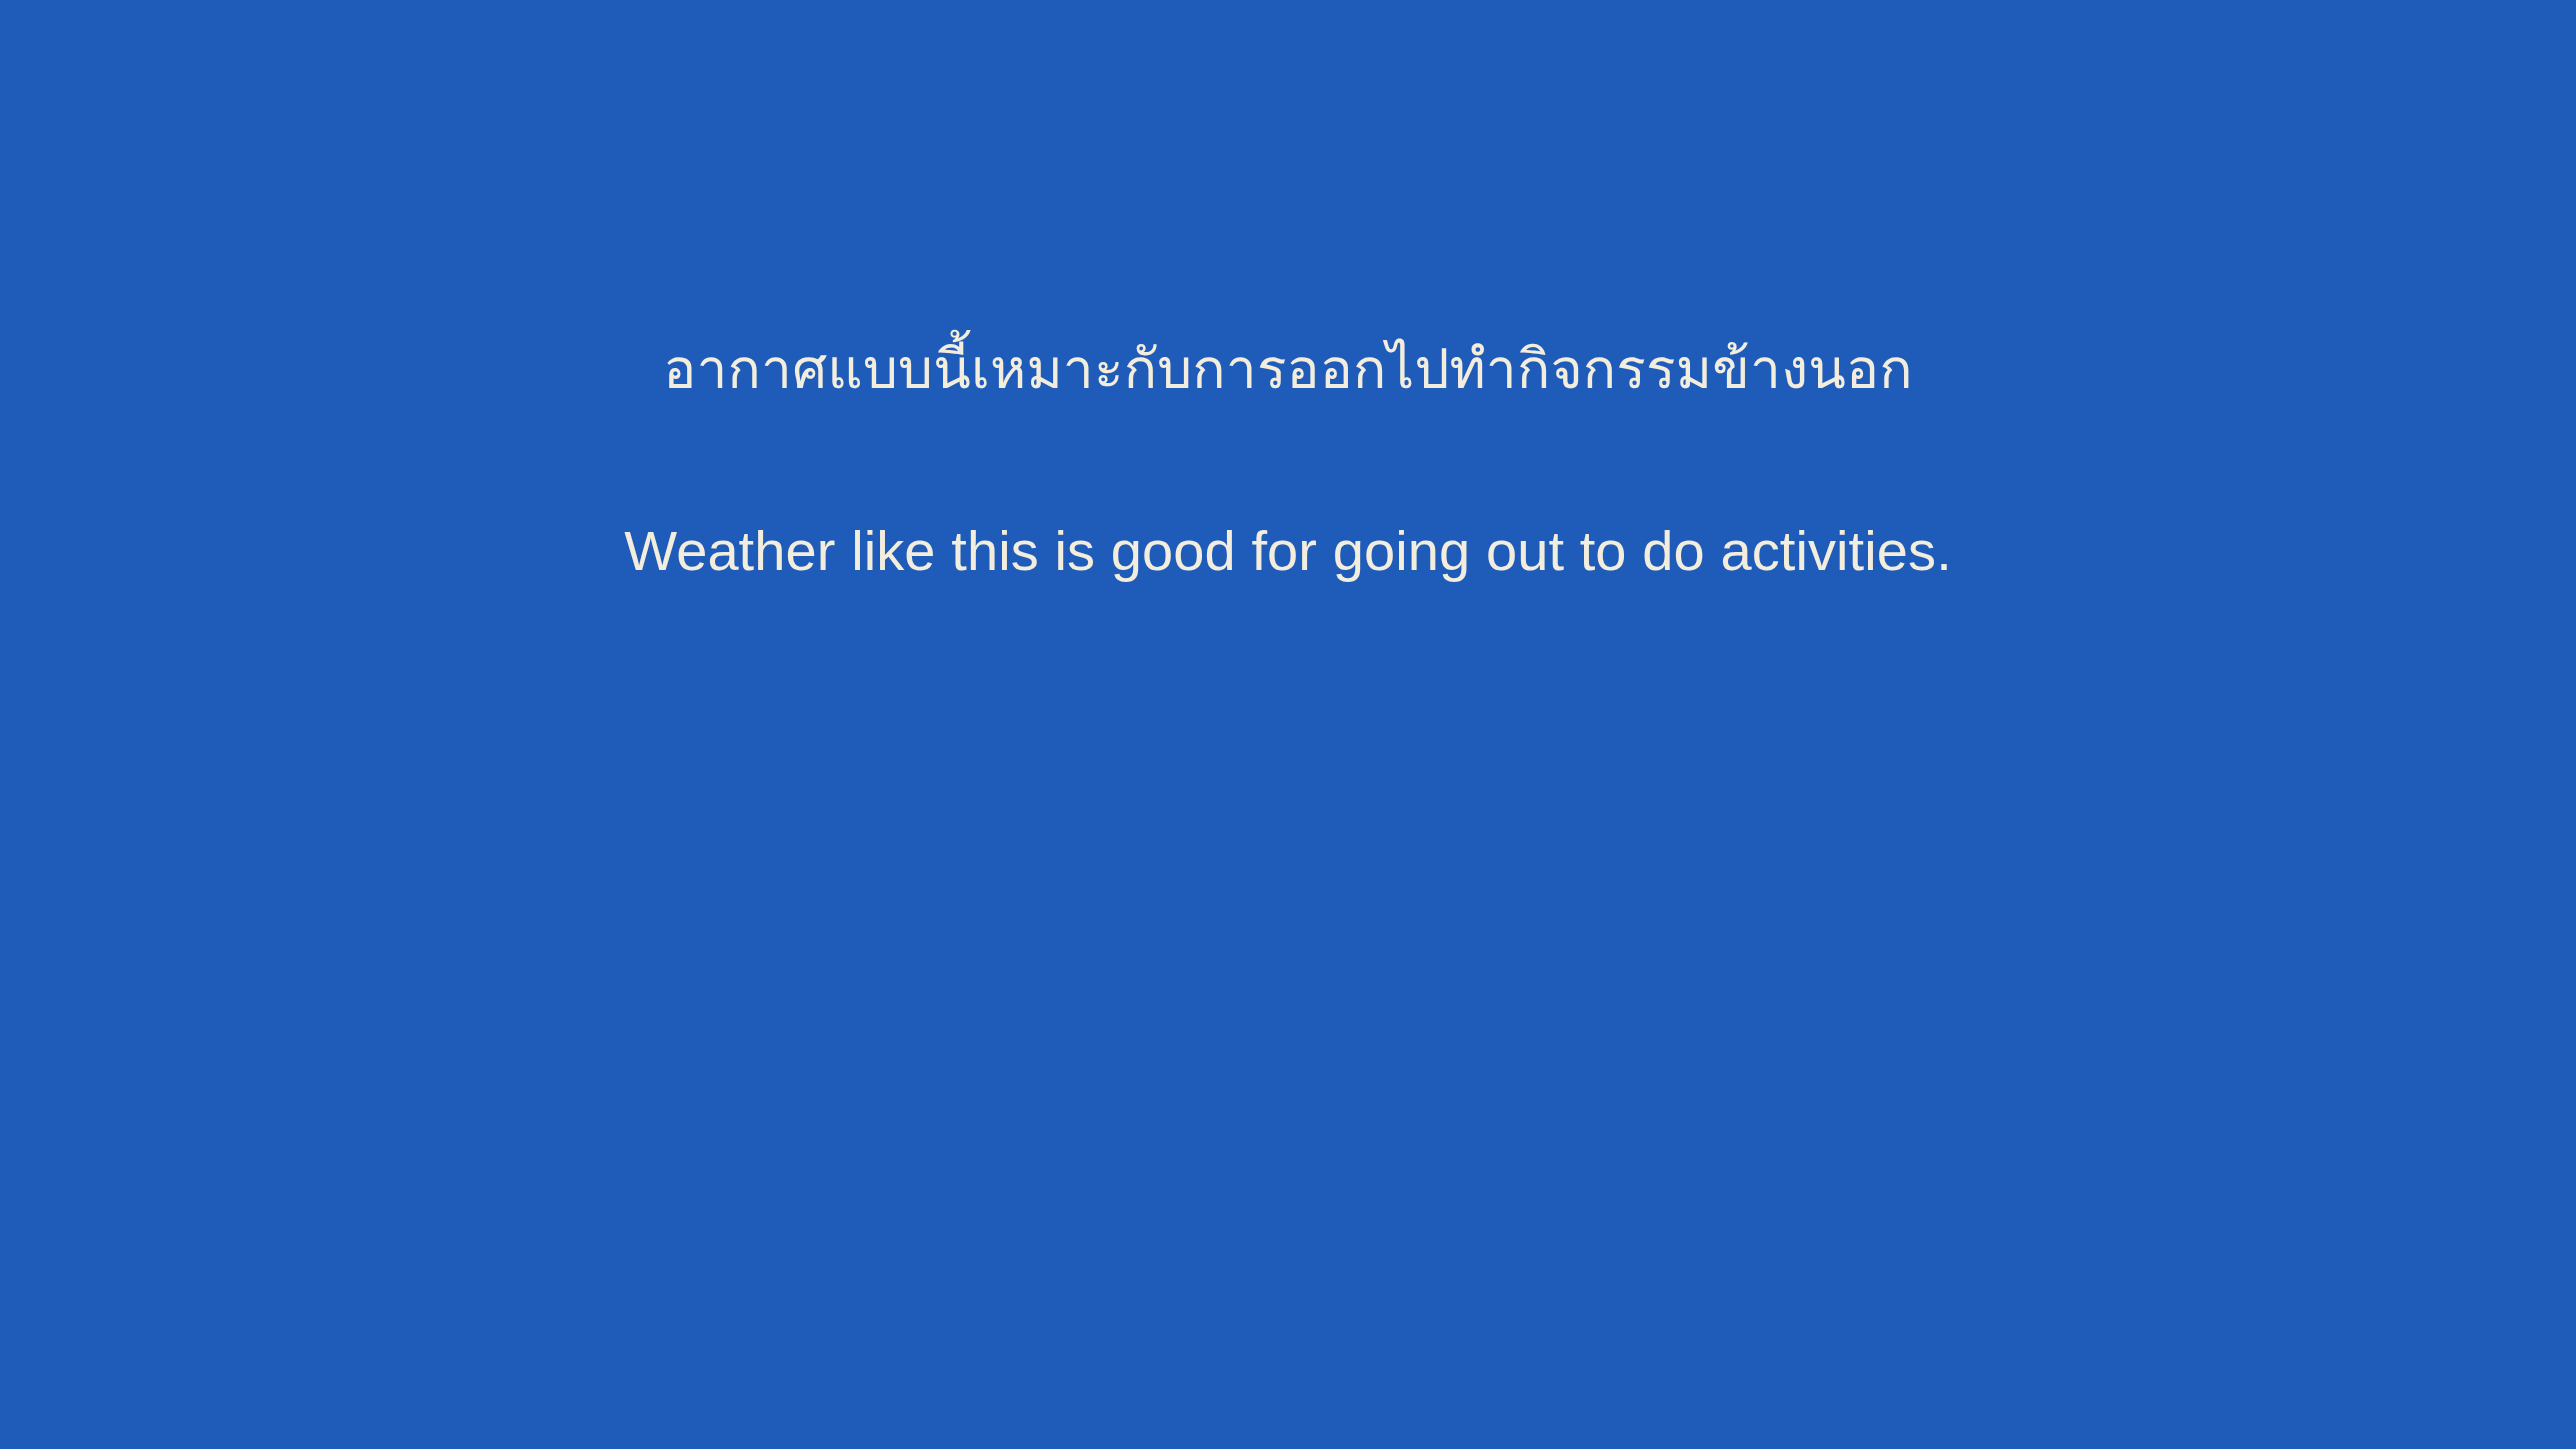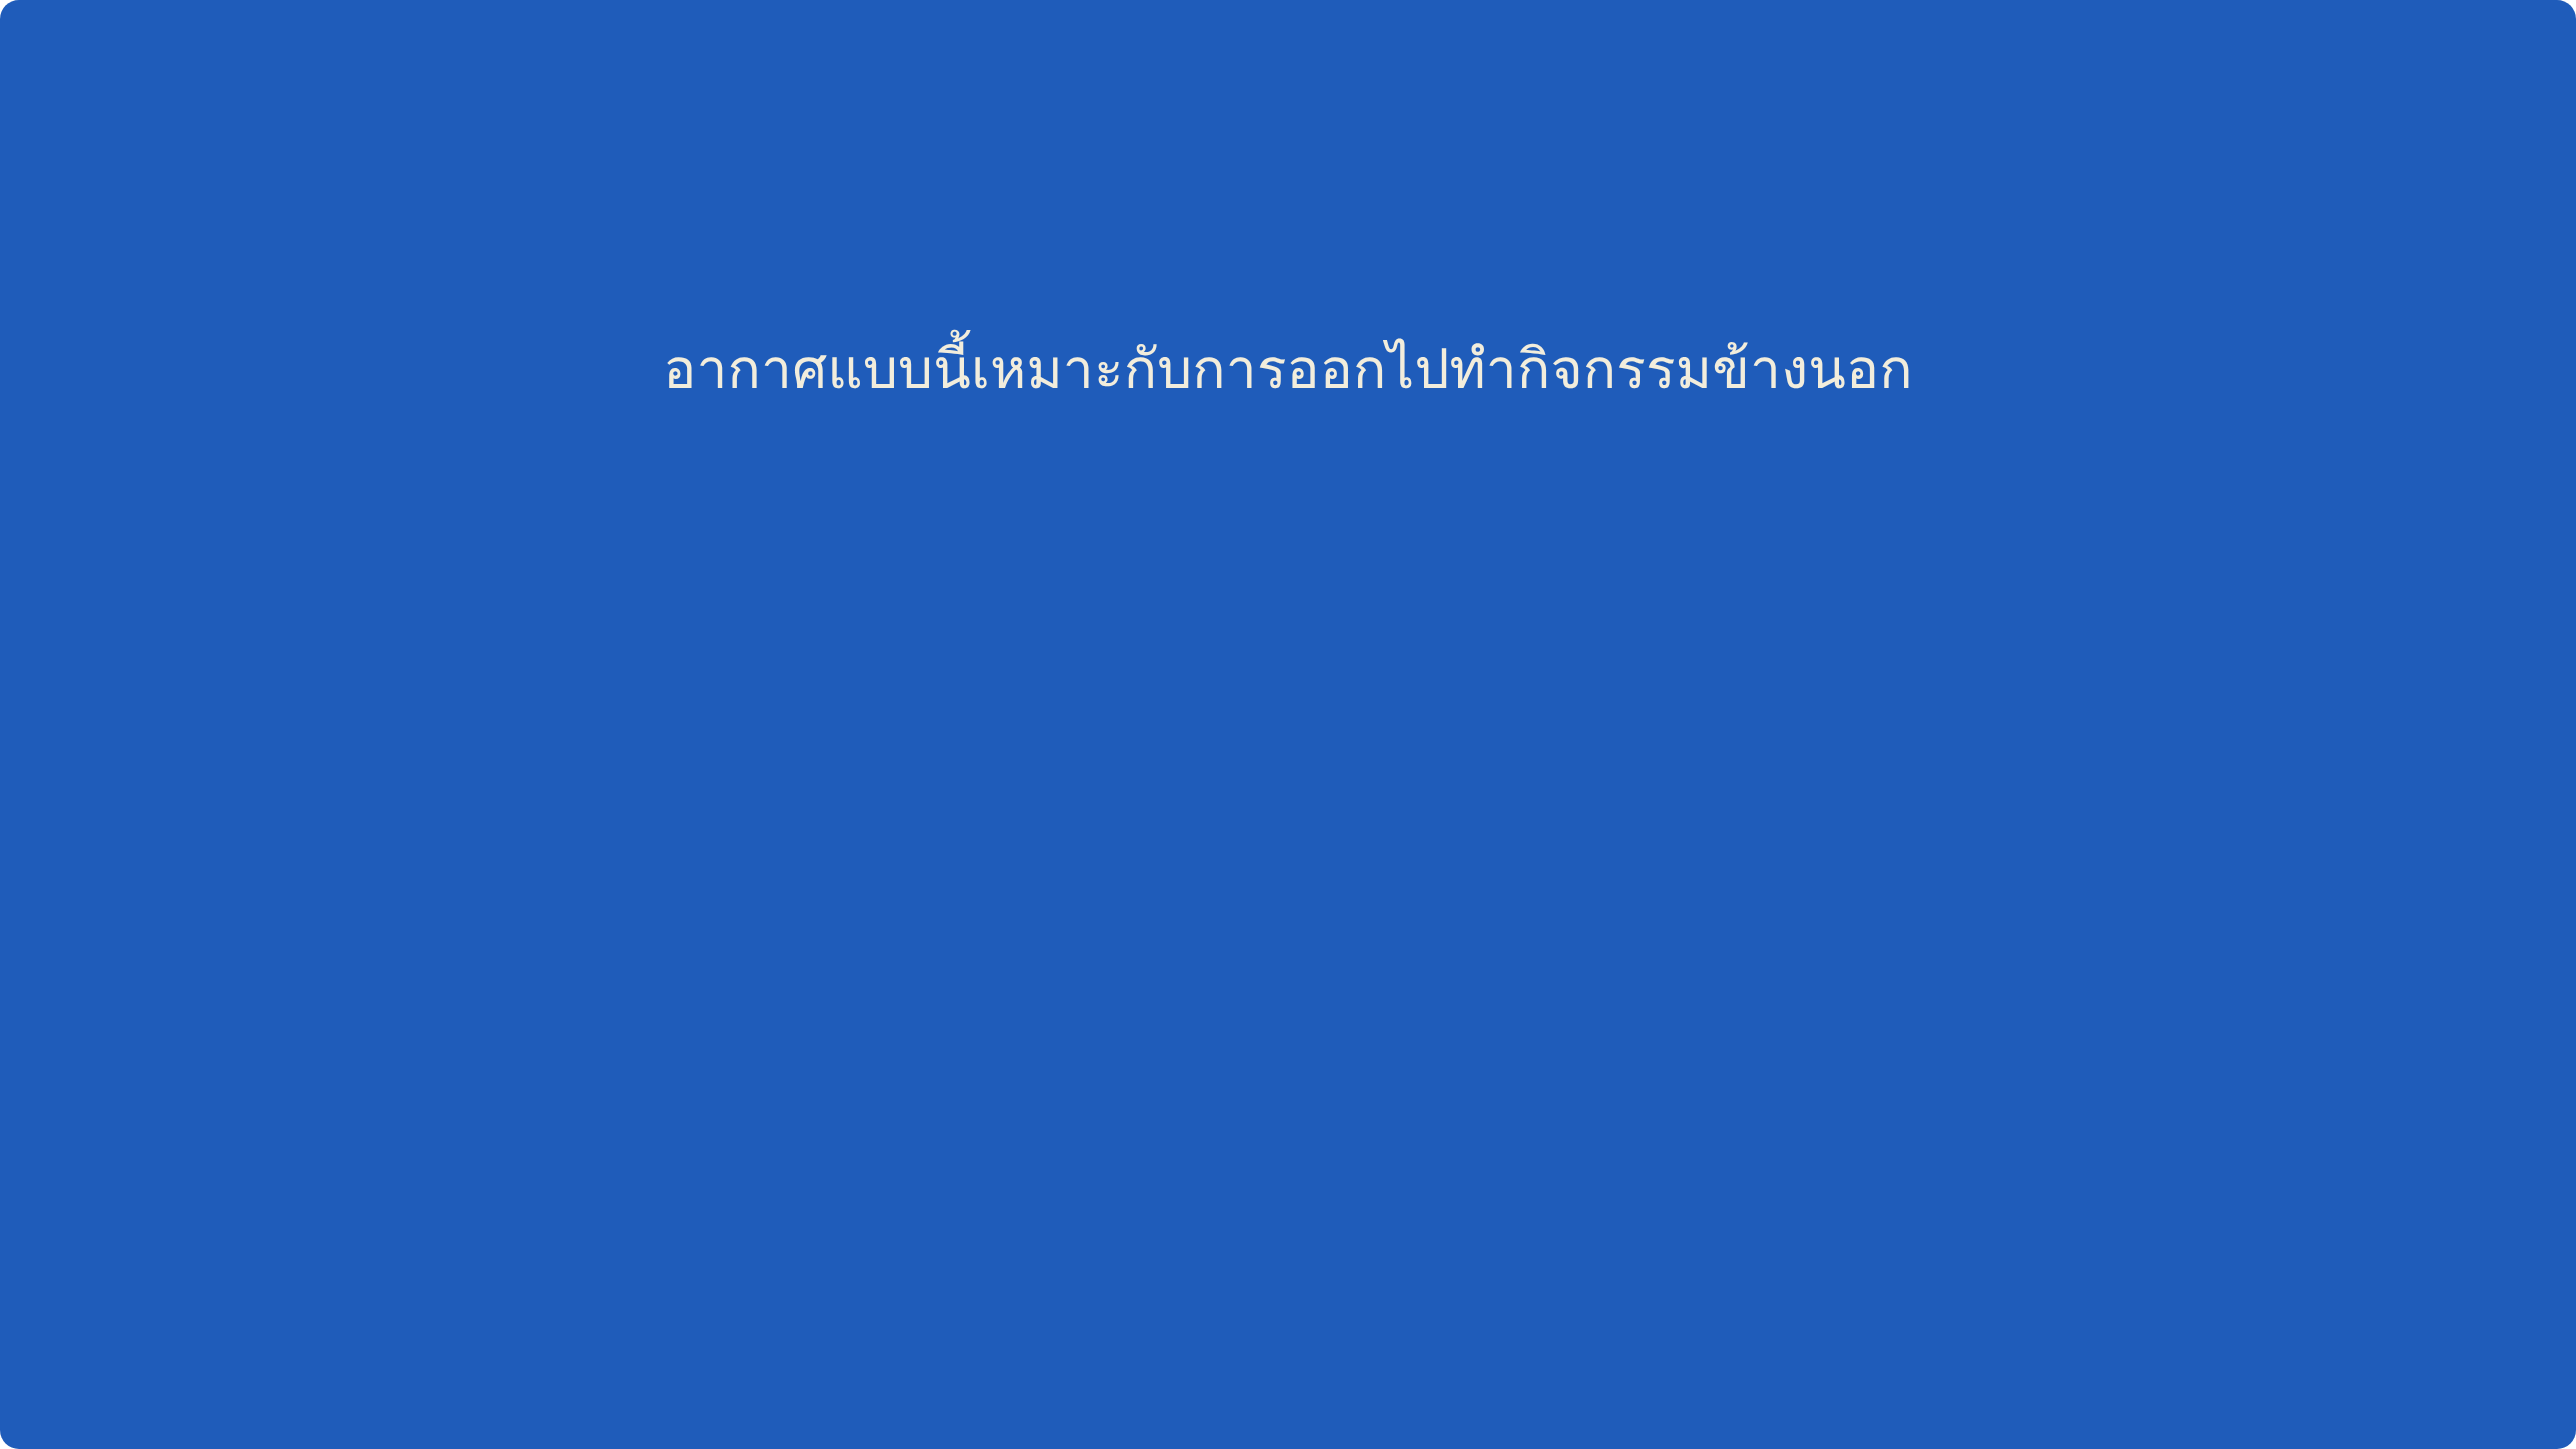--- a/index.html
+++ b/index.html
@@ -66,18 +66,19 @@
     margin-top: 106px;
     font-size: 56px;
     line-height: 77px;
     letter-spacing: 0.1px;
     font-family: "Liberation Sans", "DejaVu Sans", sans-serif;
   }
 </style>
 </head>
 <body>
 
-<div id="slide" style="background: rgb(31, 92, 186); border-radius: 19px;">
+<div id="slide" style="background: rgb(31, 92, 186);">
   <div id="subtitle-stack">
     <div class="line" id="line-thai" style="color: rgb(242, 237, 220);">อากาศแบบนี้เหมาะกับการออกไปทำกิจกรรมข้างนอก</div>
+    <div class="line" id="line-translation" style="color: rgb(242, 237, 220);">Weather like this is good for going out to do activities.</div>
   </div>
 </div>
 
 
 </body></html>

